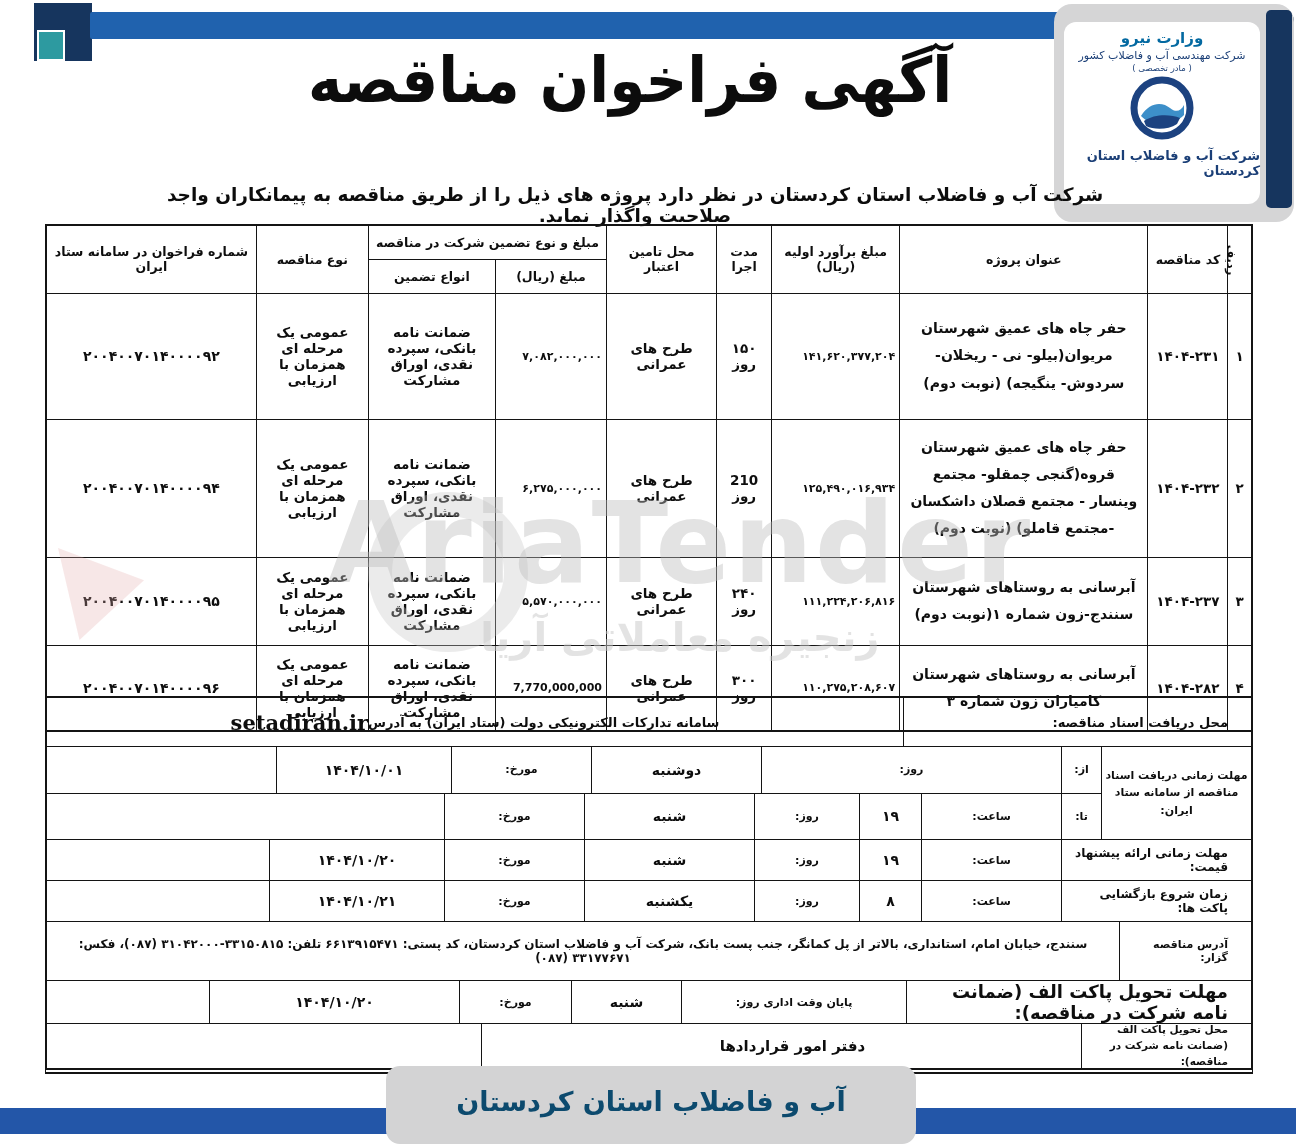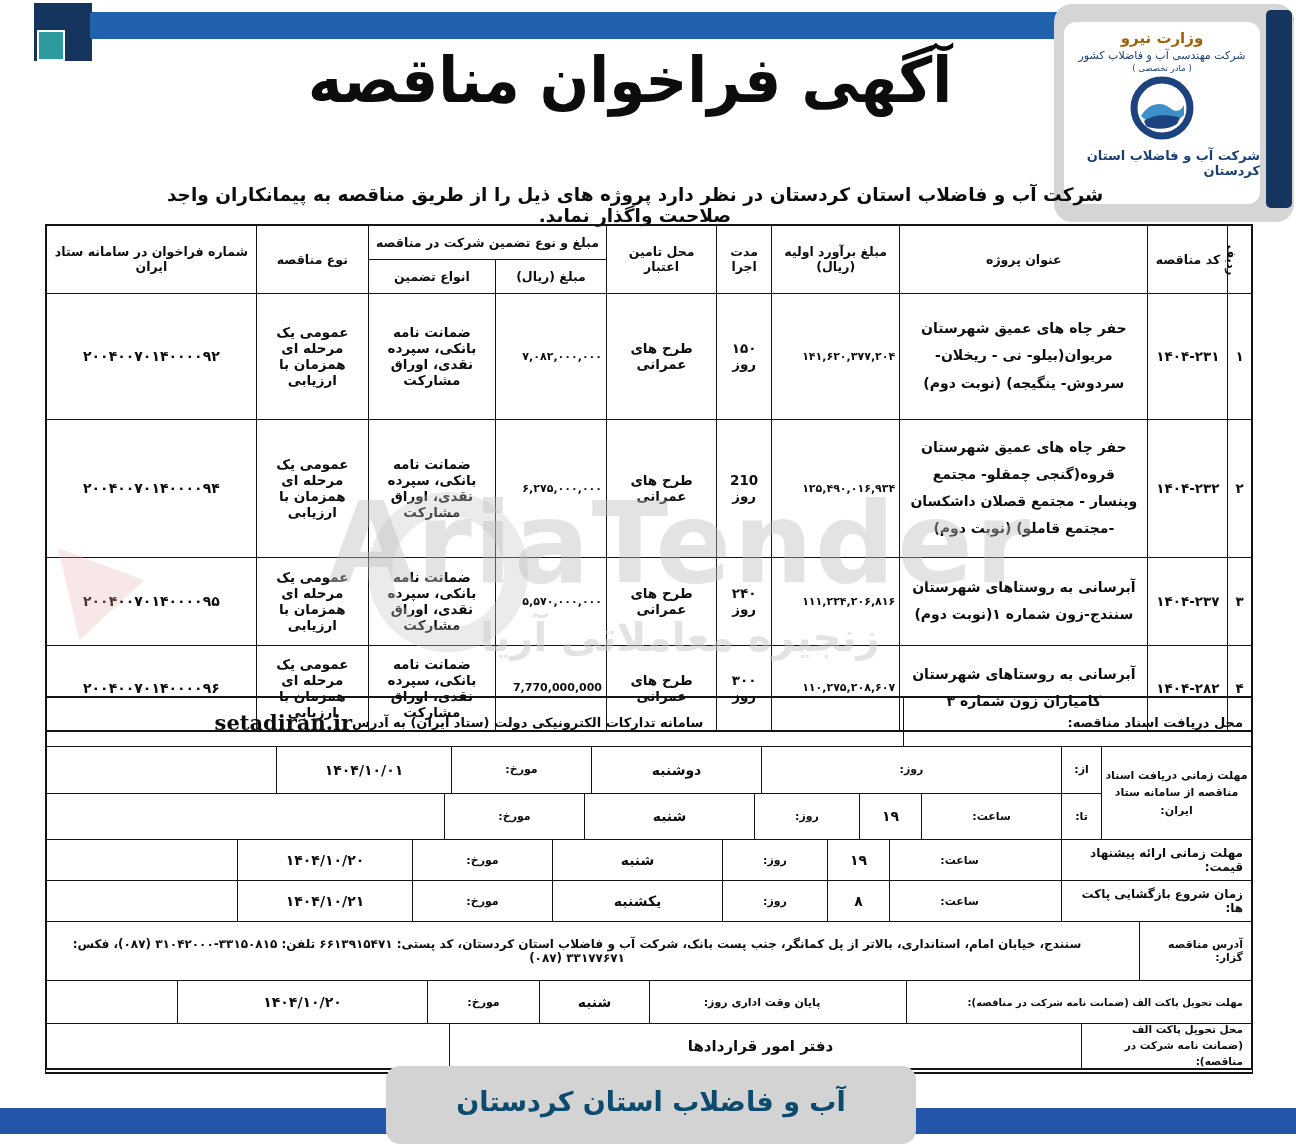--- a/index.html
+++ b/index.html
@@ -12,21 +12,21 @@
   
   .top-bar{position:absolute;left:90px;top:12px;width:1146px;height:27px;background:#2062ae;border-radius:2px;}
   .corner-navy{position:absolute;left:34px;top:3px;width:58px;height:58px;background:#16355e;}
   .corner-teal{position:absolute;left:37px;top:30px;width:24px;height:27px;background:#2d9aa0;border:2px solid #fff;}
   .corner-tr{position:absolute;left:1238px;top:8px;width:56px;height:48px;background:#16355e;border-radius:0 14px 0 0;}
   
   .gray-panel{position:absolute;left:1054px;top:4px;width:240px;height:218px;background:#d5d5d6;border-radius:18px;}
   .navy-side{position:absolute;left:1266px;top:10px;width:26px;height:198px;background:#16355e;border-radius:5px;}
   .white-card{position:absolute;left:1064px;top:22px;width:196px;height:182px;background:#fff;border-radius:12px;
     display:flex;flex-direction:column;align-items:center;padding-top:7px;box-sizing:border-box;}
-  .mh-ministry{font-size:15px;font-weight:bold;color:#a16207;}
+  .mh-ministry{font-size:15px;font-weight:bold;color:#0369a1;}
   .mh-company{font-size:11px;color:#1b3f77;margin-top:2px;}
   .mh-parent{font-size:8.5px;color:#1b3f77;margin-top:1px;}
   .mh-logo{margin-top:3px;}
   .mh-province{font-size:13px;font-weight:bold;color:#1b3f77;margin-top:4px;}
   
   .page-title{position:absolute;left:240px;top:46px;width:780px;text-align:center;
     font-size:58px;font-weight:bold;color:#0c0c0c;transform:scaleY(1.08);}
   .intro{position:absolute;left:140px;top:184px;width:990px;text-align:center;font-size:18.5px;font-weight:bold;color:#0c0c0c;}
   
   table.mt{position:absolute;left:45px;top:224px;width:1208px;border-collapse:collapse;table-layout:fixed;
@@ -44,21 +44,21 @@
     border:2.2px solid #141414;border-bottom:6px double #141414;background:transparent;}
   .lt-row{display:flex;align-items:stretch;}
   .lt-row + .lt-row{border-top:1.6px solid #141414;}
   .lt-cell{display:flex;align-items:center;justify-content:center;text-align:center;
     padding:2px 6px;font-weight:bold;font-size:13px;color:#0e0e0e;box-sizing:border-box;}
   .lt-row > .lt-cell:not(:last-child){border-inline-end:1.6px solid #141414;}
   .lt-subrow > .lt-cell:not(:last-child){border-inline-end:1.6px solid #141414;}
   .group-body{flex:1;display:flex;flex-direction:column;}
   .lt-subrow{display:flex;flex:1;}
   .lt-subrow + .lt-subrow{border-top:1.6px solid #141414;}
-  .lab{justify-content:flex-start;text-align:right;padding-right:8px;margin-left:32px;}
+  .lab{justify-content:flex-start;text-align:right;padding-right:23px;}
   .glab{font-size:11px;line-height:1.6;justify-content:center;text-align:center;padding:2px 3px;}
   .small-lab{font-size:11px;}
   .tiny-lab{font-size:10.5px;line-height:1.5;}
   .latin{font-family:"DejaVu Serif",serif;font-size:21px;font-weight:bold;}
   .day-val{font-size:14px;}
   .date-val{font-size:14px;}
   .place-val{font-size:15px;padding-left:28px;}
   .ltr{direction:ltr;unicode-bidi:isolate;}
   
   .wm{pointer-events:none;z-index:9;}
@@ -240,26 +240,26 @@
     <div class="lt-cell small-lab" style="width:105px">روز:</div>
     <div class="lt-cell day-val" style="width:170px">یکشنبه</div>
     <div class="lt-cell small-lab" style="width:140px">مورخ:</div>
     <div class="lt-cell date-val" style="width:175px">
         <span class="ltr" dir="ltr">۱۴۰۴/۱۰/۲۱</span>
       </div>
     <div class="lt-cell" style="flex:1"></div>
   </div>
 
   <div class="lt-row" style="height:58px">
-    <div class="lt-cell lab small-lab" style="width:112px">آدرس مناقصه گزار:</div>
+    <div class="lt-cell lab small-lab" style="width:132px">آدرس مناقصه گزار:</div>
     <div class="lt-cell" style="flex:1;font-size:12px">سنندج، خیابان امام، استانداری، بالاتر از پل کمانگر، جنب پست بانک، شرکت آب و فاضلاب استان کردستان، کد پستی: ۶۶۱۳۹۱۵۴۷۱ تلفن: ۳۳۱۵۰۸۱۵-۳۱۰۴۲۰۰۰ (۰۸۷)، فکس: ۳۳۱۷۷۶۷۱ (۰۸۷)</div>
   </div>
 
   <div class="lt-row" style="height:42px">
-    <div class="lt-cell lab" style="width:345px;font-size:10px">مهلت تحویل پاکت الف (ضمانت نامه شرکت در مناقصه):</div>
+    <div class="lt-cell lab" style="width:345px;font-size:18px">مهلت تحویل پاکت الف (ضمانت نامه شرکت در مناقصه):</div>
     <div class="lt-cell small-lab" style="width:225px">پایان وقت اداری روز:</div>
     <div class="lt-cell day-val" style="width:110px">شنبه</div>
     <div class="lt-cell small-lab" style="width:112px">مورخ:</div>
     <div class="lt-cell date-val" style="width:250px">
         <span class="ltr" dir="ltr">۱۴۰۴/۱۰/۲۰</span>
       </div>
     <div class="lt-cell" style="flex:1"></div>
   </div>
 
   <div class="lt-row" style="height:44px">

